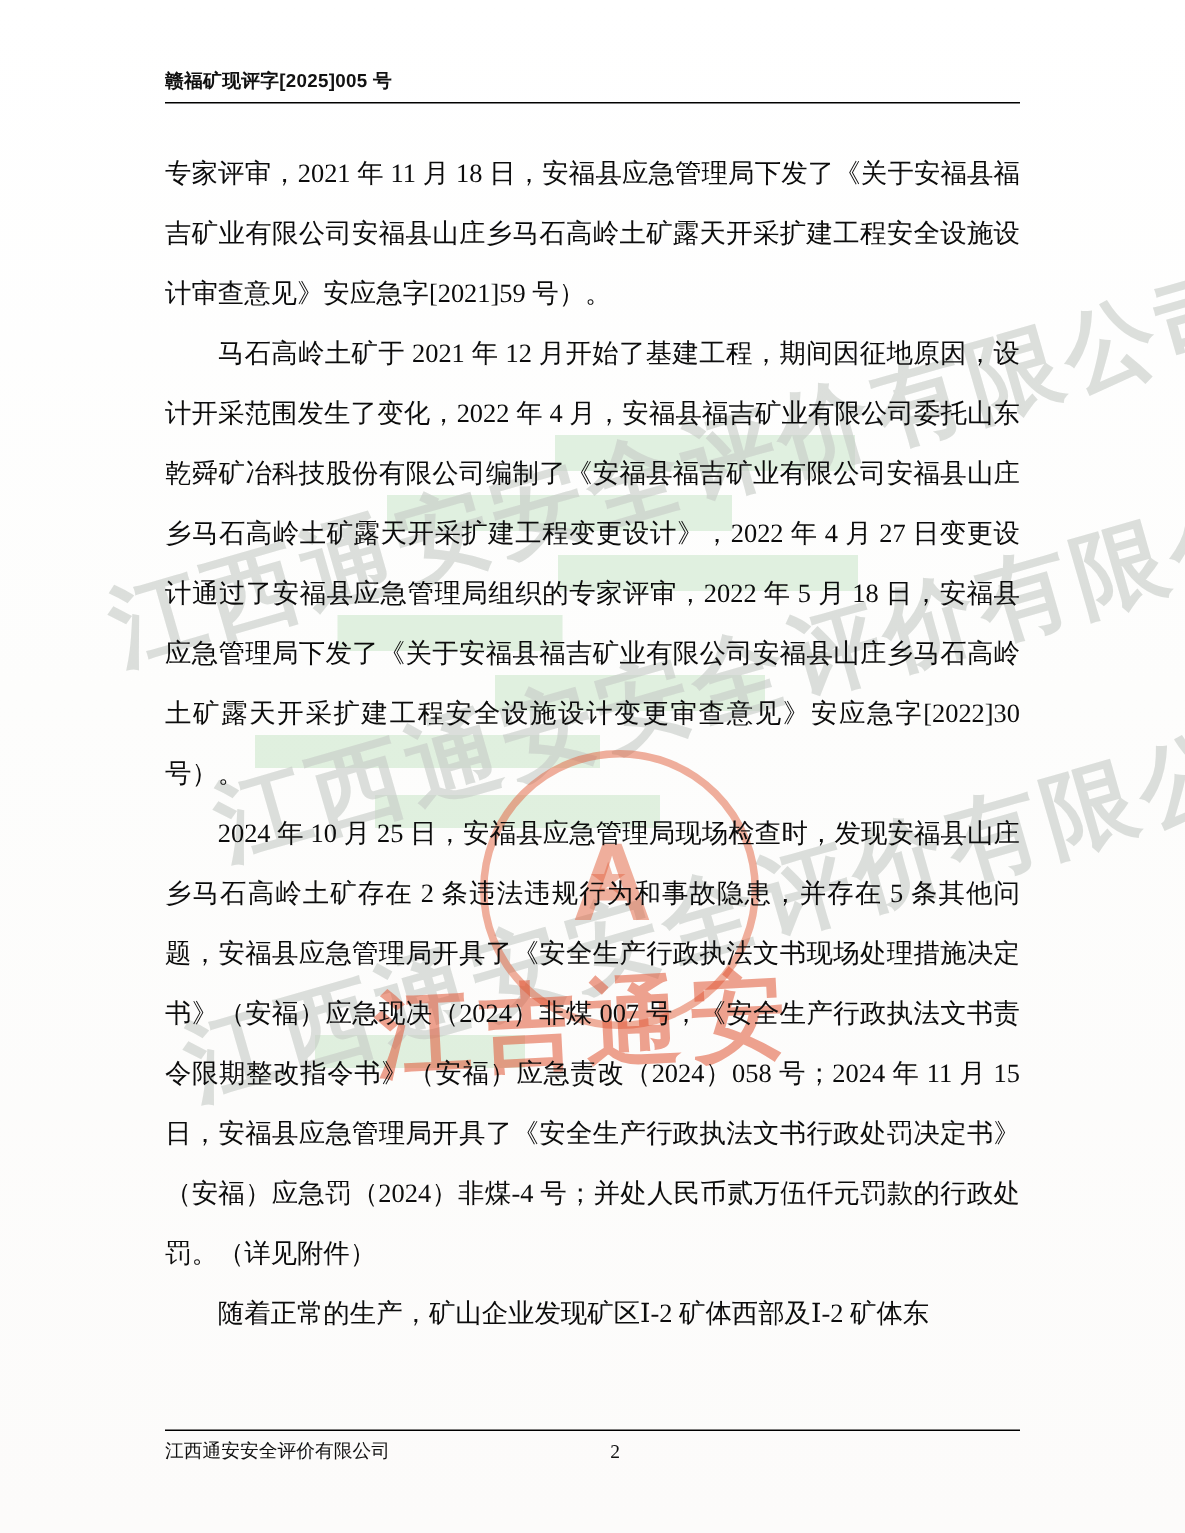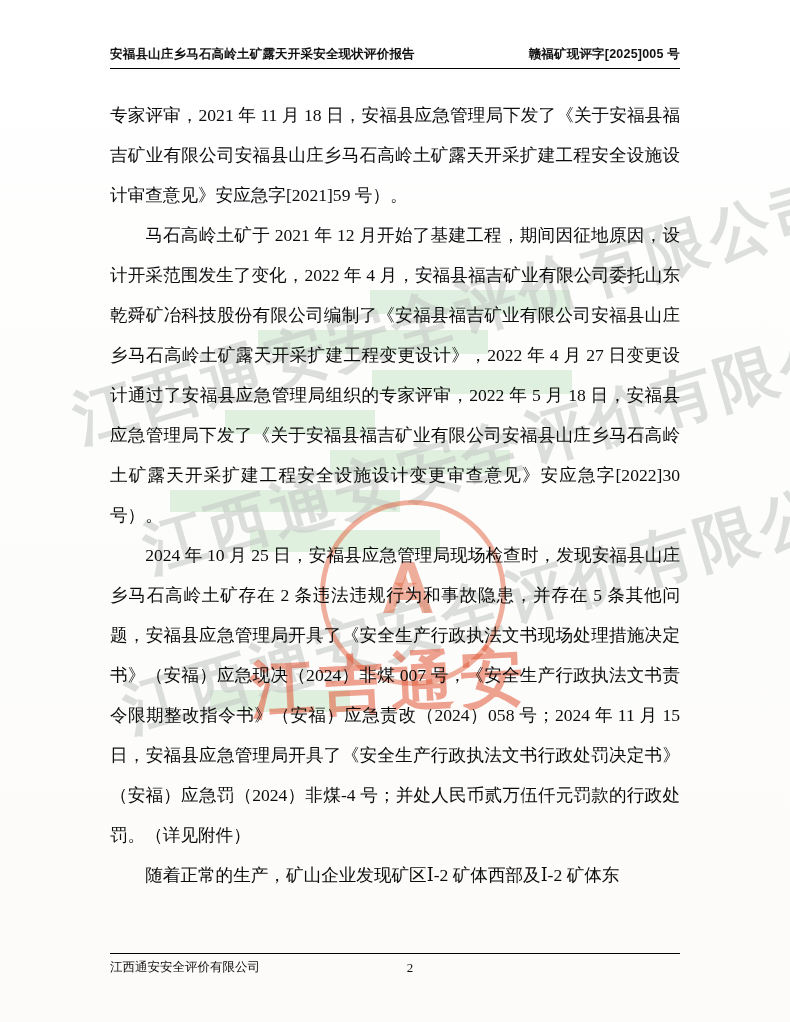--- a/index.html
+++ b/index.html
@@ -204,21 +204,20 @@
     <div class="wm-text wm-c">江西通安安全评价有限公司</div>
 
     <div class="wm-ring"></div>
     <div class="wm-ring-inner">A</div>
     <div class="wm-star">★</div>
     <div class="wm-red">江吉通安</div>
   </div>
 
   <div class="content">
     <div class="header">
-      <div class="h-left">安福县山庄乡马石高岭土矿露天开采安全现状评价报告</div>
       <div class="h-right">赣福矿现评字[2025]005 号</div>
     </div>
 
     <div class="body-text">
       <p class="noindent">专家评审，2021 年 11 月 18 日，安福县应急管理局下发了《关于安福县福吉矿业有限公司安福县山庄乡马石高岭土矿露天开采扩建工程安全设施设计审查意见》安应急字[2021]59 号）。</p>
       <p>马石高岭土矿于 2021 年 12 月开始了基建工程，期间因征地原因，设计开采范围发生了变化，2022 年 4 月，安福县福吉矿业有限公司委托山东乾舜矿冶科技股份有限公司编制了《安福县福吉矿业有限公司安福县山庄乡马石高岭土矿露天开采扩建工程变更设计》，2022 年 4 月 27 日变更设计通过了安福县应急管理局组织的专家评审，2022 年 5 月 18 日，安福县应急管理局下发了《关于安福县福吉矿业有限公司安福县山庄乡马石高岭土矿露天开采扩建工程安全设施设计变更审查意见》安应急字[2022]30 号）。</p>
       <p>2024 年 10 月 25 日，安福县应急管理局现场检查时，发现安福县山庄乡马石高岭土矿存在 2 条违法违规行为和事故隐患，并存在 5 条其他问题，安福县应急管理局开具了《安全生产行政执法文书现场处理措施决定书》（安福）应急现决（2024）非煤 007 号，《安全生产行政执法文书责令限期整改指令书》（安福）应急责改（2024）058 号；2024 年 11 月 15 日，安福县应急管理局开具了《安全生产行政执法文书行政处罚决定书》（安福）应急罚（2024）非煤-4 号；并处人民币贰万伍仟元罚款的行政处罚。（详见附件）</p>
       <p>随着正常的生产，矿山企业发现矿区Ⅰ-2 矿体西部及Ⅰ-2 矿体东</p>
     </div>
   </div>

